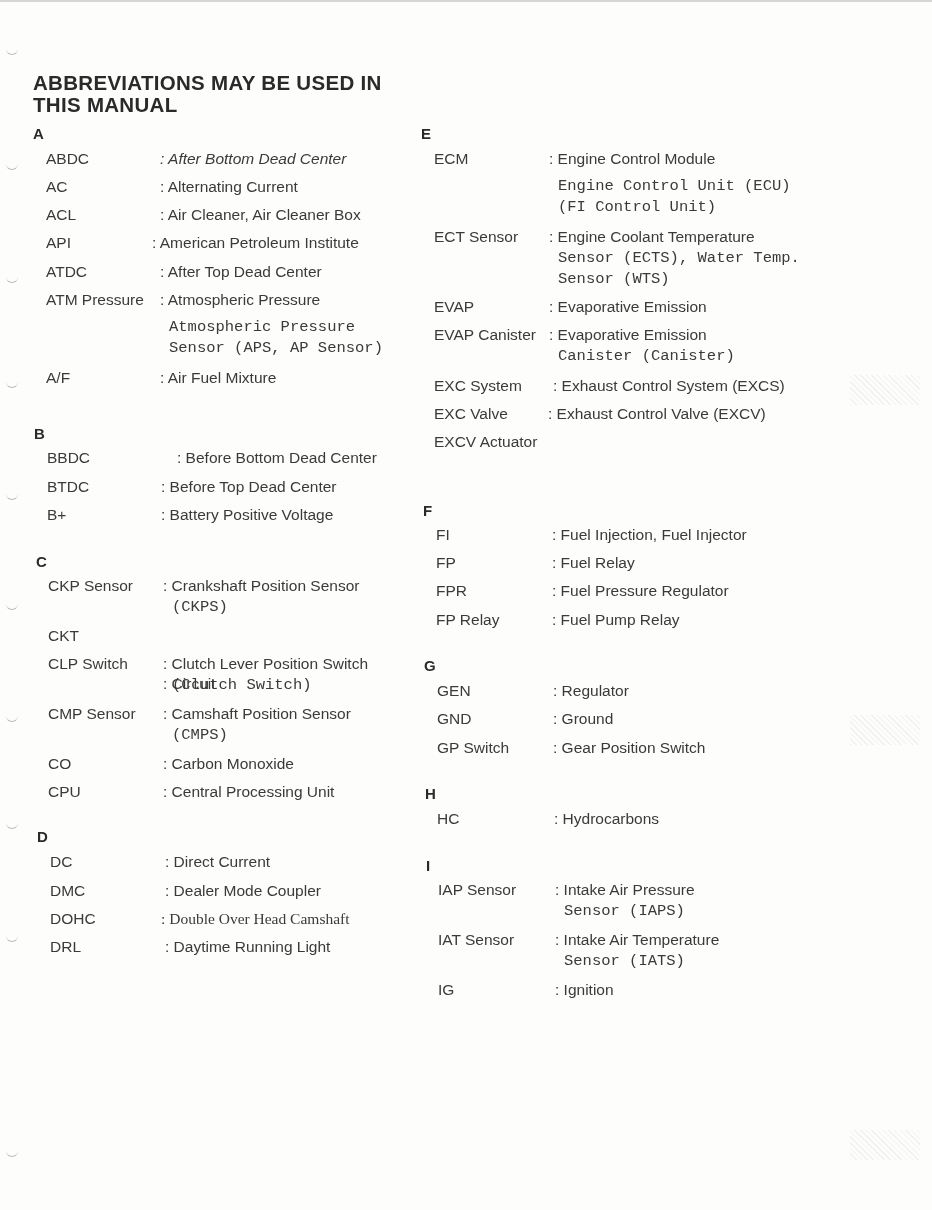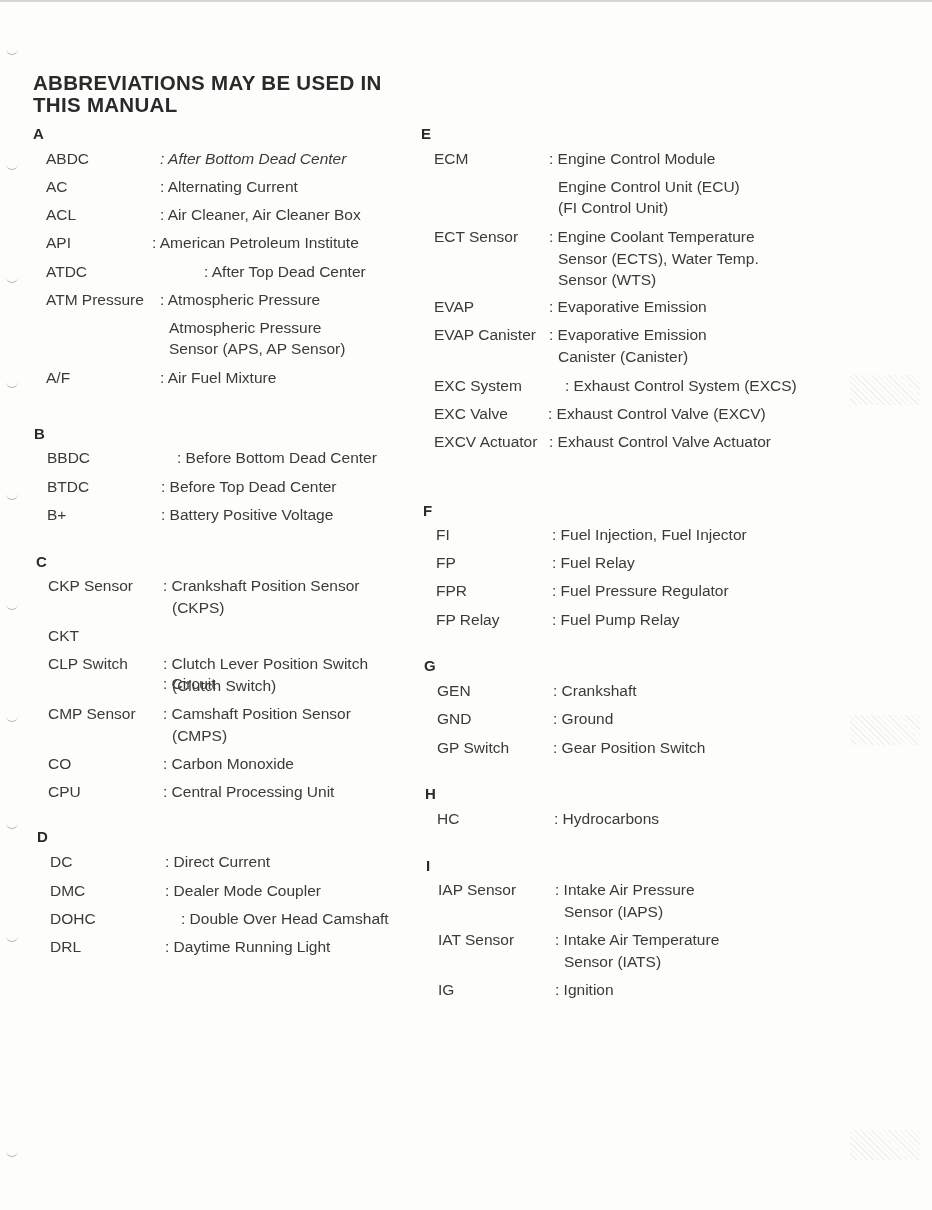--- a/index.html
+++ b/index.html
@@ -6,21 +6,21 @@
   body { width:932px; height:1210px; background:#fdfdfb; position:relative; overflow:hidden;
          font-family:"Liberation Sans", sans-serif; color:#333; }
   .topline { position:absolute; left:0; top:0; width:932px; height:2px; background:#d6d6d2; }
   .title { position:absolute; left:33px; top:72px; font-weight:bold; font-size:20.5px; line-height:22px;
            color:#2a2a2a; letter-spacing:0.3px; width:400px; }
   .sec-letter { position:absolute; font-weight:bold; font-size:15px; color:#2a2a2a; }
   .entry { position:absolute; font-size:15.5px; line-height:21.5px; color:#3a3a3a; }
   .entry .abbr { position:absolute; left:0; top:0; white-space:nowrap; }
   .entry .def { position:absolute; top:0; white-space:nowrap; }
   .entry .def .line { display:block; }
-  .entry .def .cont { padding-left:9px; display:block; }
+  .entry .def .cont { padding-left:9px; display:block;font-family:Liberation Mono, monospace; }
   .punch { position:absolute; left:6px; width:12px; height:6px; border-bottom:1px solid #b8b8b8;
            border-radius:0 0 8px 8px; }
   .speck { position:absolute; width:70px; height:30px;
            background:repeating-linear-gradient(45deg,#e8e8e8 0 1px,transparent 1px 4px); opacity:0.6; }
 </style>
 </head>
 <body>
 
 <div class="topline"></div>
 <div class="title">ABBREVIATIONS MAY BE USED IN THIS MANUAL</div>
@@ -46,21 +46,21 @@
       </span>
     </div>
     <div class="entry" style="left: 46px; top: 232px;">
       <span class="abbr">API</span>
       <span class="def" style="left: 106px;">
         <span class="line">: American Petroleum Institute</span>
       </span>
     </div>
     <div class="entry" style="left: 46px; top: 261px;">
       <span class="abbr">ATDC</span>
-      <span class="def" style="left: 114px; margin-left: 44px;">
+      <span class="def" style="left: 114px;">
         <span class="line">: After Top Dead Center</span>
       </span>
     </div>
     <div class="entry" style="left: 46px; top: 289px;">
       <span class="abbr">ATM Pressure</span>
       <span class="def" style="left: 114px;">
         <span class="line">: Atmospheric Pressure</span>
         <span style="display: block; height: 6px;"></span>
         <span class="cont">Atmospheric Pressure</span>
         <span class="cont">Sensor (APS, AP Sensor)</span>
@@ -139,21 +139,21 @@
       </span>
     </div>
     <div class="entry" style="left: 50px; top: 880px;">
       <span class="abbr">DMC</span>
       <span class="def" style="left: 115px;">
         <span class="line">: Dealer Mode Coupler</span>
       </span>
     </div>
     <div class="entry" style="left: 50px; top: 908px;">
       <span class="abbr">DOHC</span>
-      <span class="def" style="left: 131px;">
+      <span class="def" style="left: 111px; font-family: Liberation Serif, serif;">
         <span class="line">: Double Over Head Camshaft</span>
       </span>
     </div>
     <div class="entry" style="left: 50px; top: 936px;">
       <span class="abbr">DRL</span>
       <span class="def" style="left: 115px;">
         <span class="line">: Daytime Running Light</span>
       </span>
     </div>
     <div class="sec-letter" style="left: 421px; top: 125px;">E</div>
@@ -182,34 +182,33 @@
     </div>
     <div class="entry" style="left: 434px; top: 324px;">
       <span class="abbr">EVAP Canister</span>
       <span class="def" style="left: 115px;">
         <span class="line">: Evaporative Emission</span>
         <span class="cont">Canister (Canister)</span>
       </span>
     </div>
     <div class="entry" style="left: 434px; top: 375px;">
       <span class="abbr">EXC System</span>
-      <span class="def" style="left: 131px;">
+      <span class="def" style="left: 119px;">
         <span class="line">: Exhaust Control System (EXCS)</span>
       </span>
     </div>
     <div class="entry" style="left: 434px; top: 403px;">
       <span class="abbr">EXC Valve</span>
       <span class="def" style="left: 114px;">
         <span class="line">: Exhaust Control Valve (EXCV)</span>
       </span>
     </div>
     <div class="entry" style="left: 434px; top: 431px;">
       <span class="abbr">EXCV Actuator</span>
       <span class="def" style="left: 115px;">
-        <span class="line">: Exhaust Control Valve Actuator</span>
       </span>
     </div>
     <div class="sec-letter" style="left: 423px; top: 502px;">F</div>
     <div class="entry" style="left: 436px; top: 524px;">
       <span class="abbr">FI</span>
       <span class="def" style="left: 116px;">
         <span class="line">: Fuel Injection, Fuel Injector</span>
       </span>
     </div>
     <div class="entry" style="left: 436px; top: 552px;">
@@ -227,21 +226,21 @@
     <div class="entry" style="left: 436px; top: 609px;">
       <span class="abbr">FP Relay</span>
       <span class="def" style="left: 116px;">
         <span class="line">: Fuel Pump Relay</span>
       </span>
     </div>
     <div class="sec-letter" style="left: 424px; top: 657px;">G</div>
     <div class="entry" style="left: 437px; top: 680px;">
       <span class="abbr">GEN</span>
       <span class="def" style="left: 116px;">
-        <span class="line">: Crankshaft</span>
+        <span class="line">: Regulator</span>
       </span>
     </div>
     <div class="entry" style="left: 437px; top: 708px;">
       <span class="abbr">GND</span>
       <span class="def" style="left: 116px;">
         <span class="line">: Ground</span>
       </span>
     </div>
     <div class="entry" style="left: 437px; top: 737px;">
       <span class="abbr">GP Switch</span>

